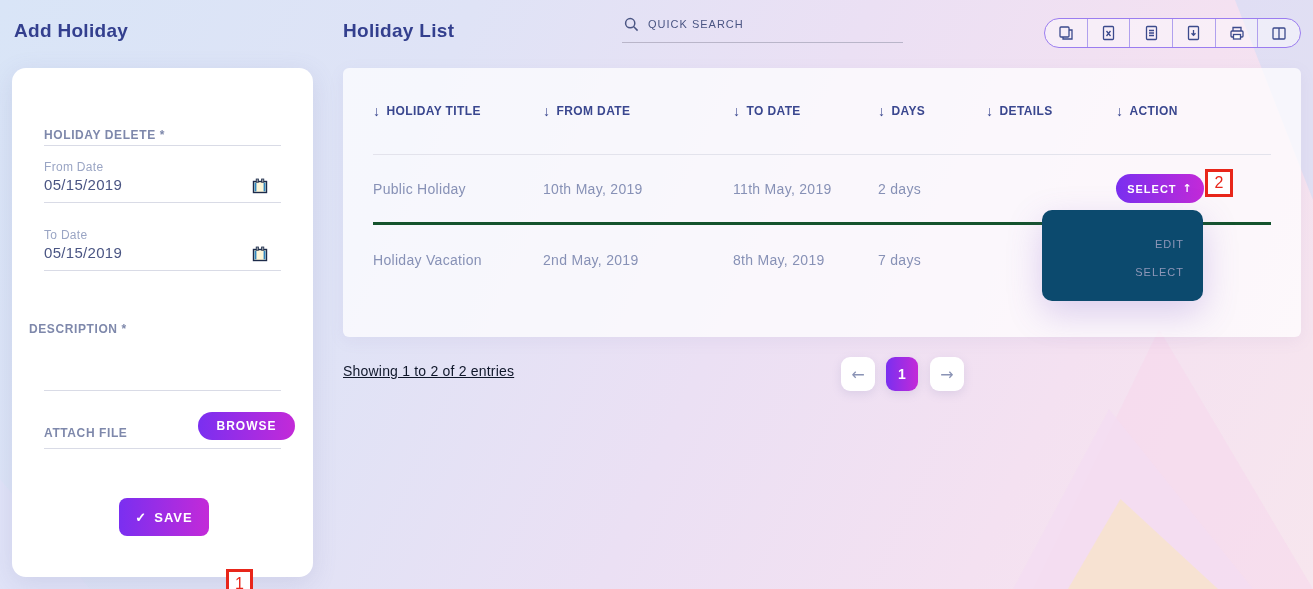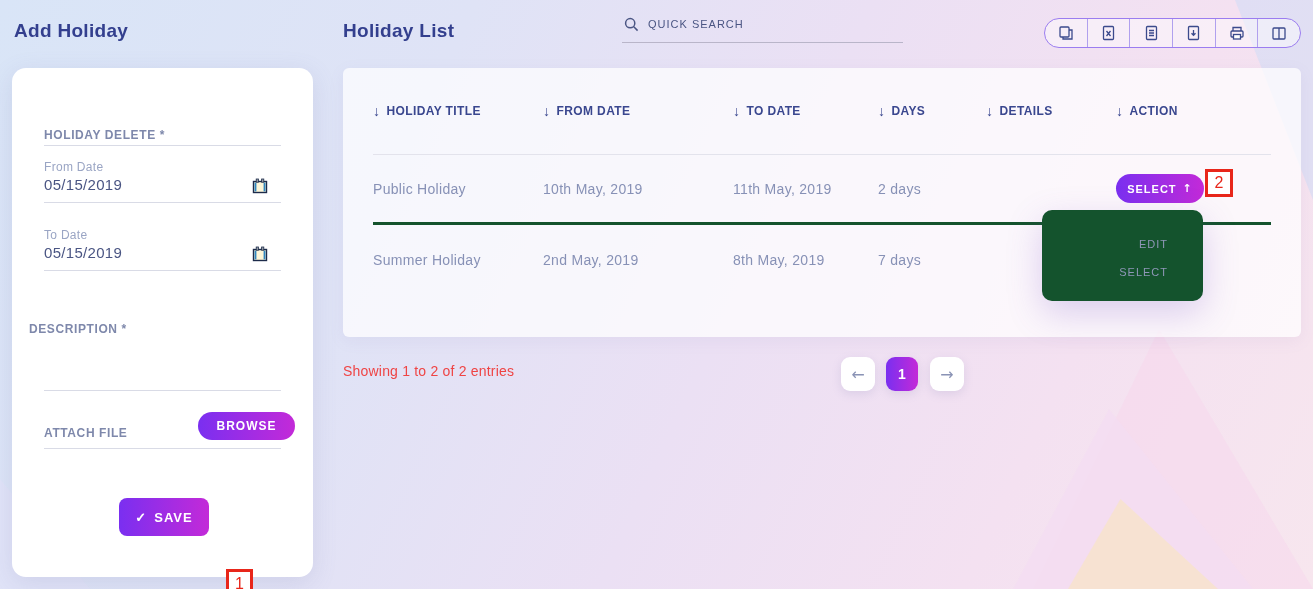--- a/index.html
+++ b/index.html
@@ -68,26 +68,26 @@
   #t-row-1 { top:157px; height:70px; }
   .col-title{width:170px} .col-from{width:190px} .col-to{width:145px}
   .col-days{width:108px} .col-details{width:130px} .col-action{flex:1}
   .th { font-size:12px; font-weight:700; color:#3a478f; letter-spacing:.4px; display:flex; align-items:center; gap:6px; cursor:pointer; }
   .th .sort { font-size:14px; font-weight:400; }
   .td { font-size:14px; color:#8791b6; letter-spacing:.3px; }
   #select-btn { width:88px; height:29px; border-radius:15px; font-size:11px; gap:6px; }
 
   
   #action-menu { position:absolute; left:1042px; top:210px; width:161px; height:91px;
-    background:#14532d; border-radius:10px; box-shadow:0 12px 34px rgba(120,80,200,.25); padding:20px 35px 0 0; }
+    background:#0c4a6e; border-radius:10px; box-shadow:0 12px 34px rgba(120,80,200,.25); padding:20px 19px 0 0; }
   .menu-item { text-align:right; font-size:11px; letter-spacing:1px; color:#8f97b8;
     padding:8px 0; cursor:pointer; }
 
   
-  #showing-text { position:absolute; left:343px; top:363px; font-size:14px; color:#ef4444; letter-spacing:.2px; }
+  #showing-text { position:absolute; left:343px; top:363px; font-size:14px; color:#0f172a; letter-spacing:.2px;text-decoration:underline; }
   .pg-btn { position:absolute; top:357px; width:34px; height:34px; border-radius:9px; border:none;
     background:#fff; box-shadow:0 3px 10px rgba(130,120,180,.18); color:#8a93b5; font-size:16px;
     display:flex; align-items:center; justify-content:center; cursor:pointer; font-family:"DejaVu Sans",sans-serif; }
   #pg-prev { left:841px; }
   #pg-current { left:886px; width:32px; background:linear-gradient(90deg,#7a2ff0,#c32ad8);
     color:#fff; font-size:14px; font-weight:700; font-family:"Liberation Sans",sans-serif; }
   #pg-next { left:930px; }
   .arrow-glyph { font-family:"DejaVu Sans",sans-serif; }
 </style>
 </head>
@@ -232,21 +232,21 @@
     <div class="td col-details"></div>
     <div class="td col-action">
       <button id="select-btn" class="grad-btn">
         <span>SELECT</span>
         <span class="arrow-glyph">↑</span>
       </button>
     </div>
   </div>
 
   <div class="t-row" id="t-row-1">
-    <div class="td col-title">Summer Holiday</div>
+    <div class="td col-title">Holiday Vacation</div>
     <div class="td col-from">2nd May, 2019</div>
     <div class="td col-to">8th May, 2019</div>
     <div class="td col-days">7 days</div>
     <div class="td col-details"></div>
     <div class="td col-action"></div>
   </div>
 </div>
 
 <div class="anno" id="anno-2">2</div>
 

